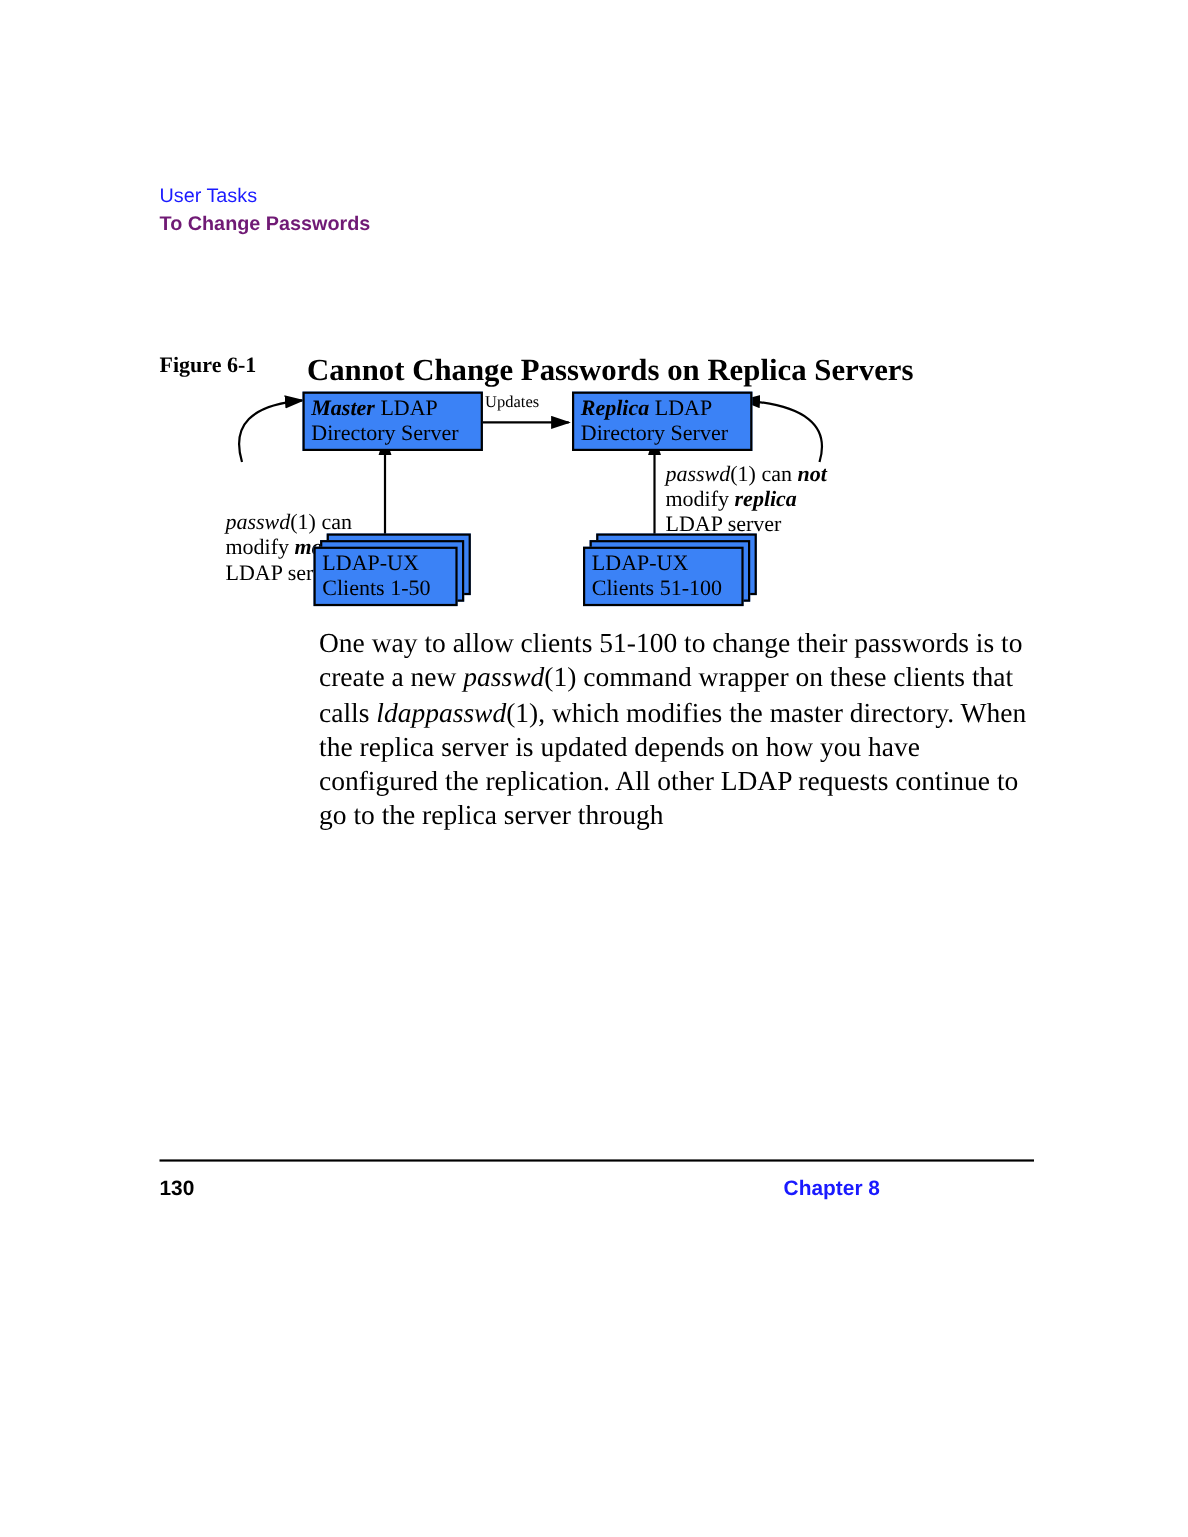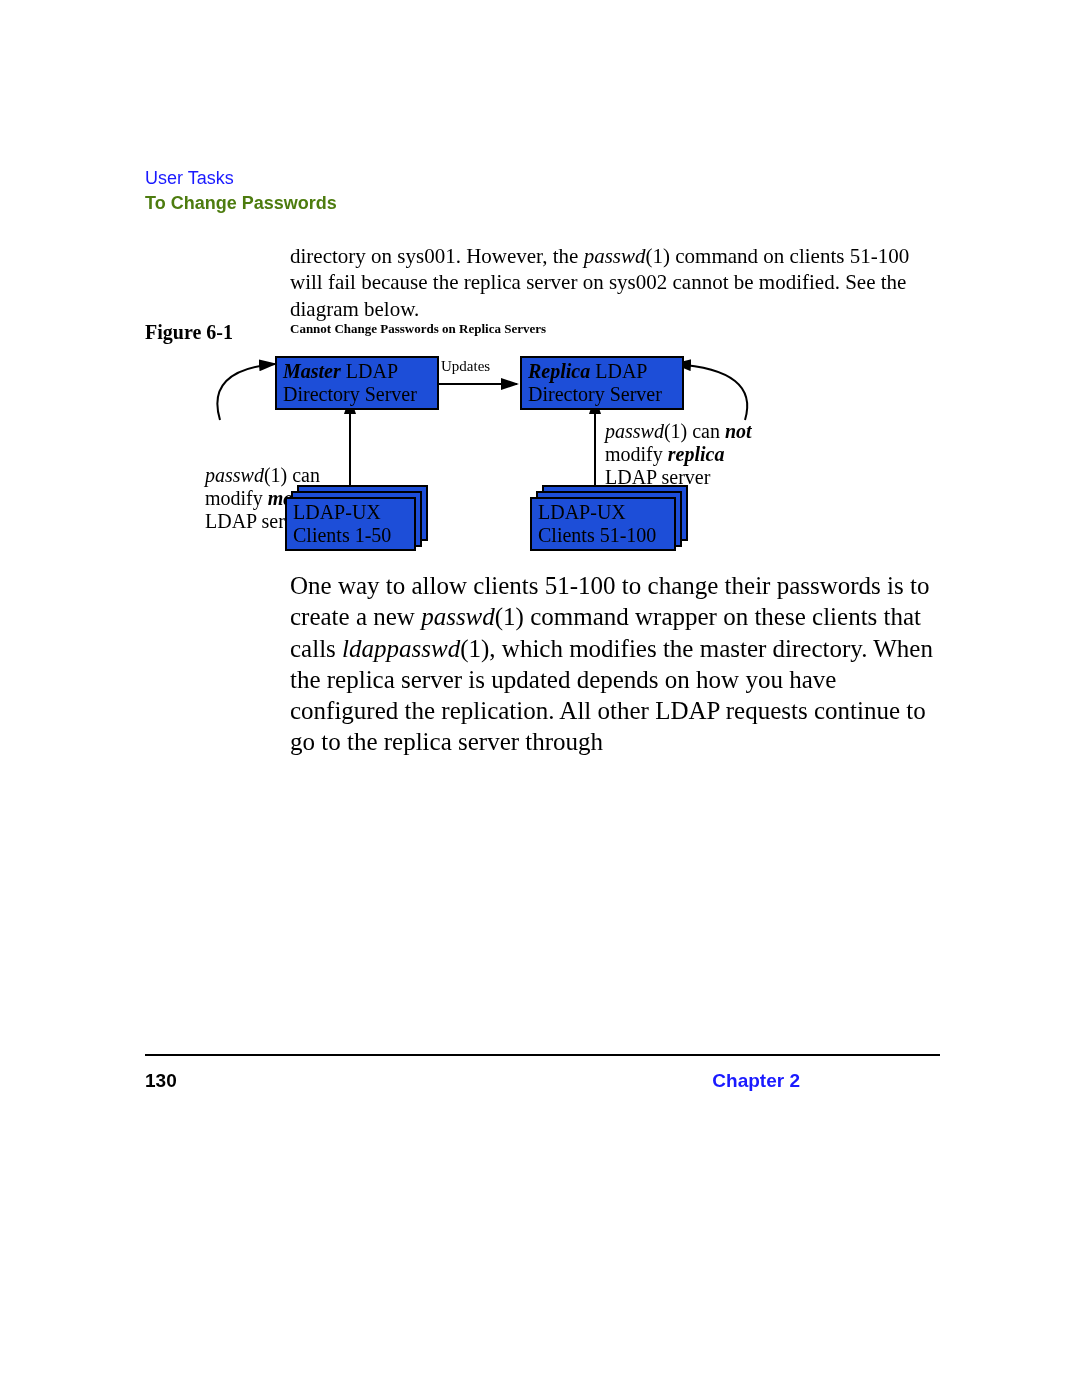--- a/index.html
+++ b/index.html
@@ -19,21 +19,21 @@
   }
   .header-section {
     position: absolute;
     left: 145px;
     top: 166px;
     font-family: Arial, Helvetica, sans-serif;
     font-size: 18px;
     line-height: 1.4;
   }
   .header-link { color: #1a1aff; }
-  .header-bold { color: #4d7c0f; font-weight: bold; }
+  .header-bold { color: #701a75; font-weight: bold; }
   .body-text {
     position: absolute;
     left: 290px;
     top: 243px;
     width: 650px;
     font-size: 21px;
     line-height: 1.25;
   }
   .body-text2 {
     position: absolute;
@@ -45,36 +45,36 @@
   }
   .figure-label {
     position: absolute;
     left: 145px;
     top: 321px;
     font-size: 20px;
     font-weight: bold;
   }
   .figure-caption {
     position: absolute;
-    left: 290px;
+    left: 279px;
     top: 321px;
-    font-size: 13px;
+    font-size: 28px;
     font-weight: bold;
   }
   .diagram {
     position: absolute;
     left: 145px;
     top: 350px;
     width: 800px;
     height: 210px;
   }
   .box {
     position: absolute;
     border: 2px solid #000;
-    background: #1d4ed8;
+    background: #3b82f6;
     font-size: 20px;
     padding: 2px 6px;
     line-height: 1.15;
   }
   .annot {
     position: absolute;
     font-size: 20px;
     line-height: 1.15;
   }
   .updates-label {
@@ -111,23 +111,20 @@
 </head>
 <body>
 
 <div class="page">
 
   <div class="header-section">
     <span class="header-link">User Tasks</span><br>
     <span class="header-bold">To Change Passwords</span>
   </div>
 
-  <div class="body-text">
-    <span>directory on sys001. However, the </span><span class="italic">passwd</span><span>(1) command on clients 51-100 will fail because the replica server on sys002 cannot be modified. See the diagram below.</span>
-  </div>
 
   <div class="figure-label">Figure 6-1</div>
   <div class="figure-caption">Cannot Change Passwords on Replica Servers</div>
 
   <div class="diagram">
     <svg width="800" height="210" style="position:absolute;left:0;top:0">
       <defs>
         <marker id="arrow" markerWidth="10" markerHeight="10" refX="8" refY="3" orient="auto" markerUnits="strokeWidth">
           <path d="M0,0 L0,6 L9,3 z" fill="#000"></path>
         </marker>
@@ -182,15 +179,15 @@
       <span>Clients 51-100</span>
     </div>
   </div>
 
   <div class="body-text2">
     <span>One way to allow clients 51-100 to change their passwords is to create a new </span><span class="italic">passwd</span><span>(1) command wrapper on these clients that calls </span><span class="italic">ldappasswd</span><span>(1), which modifies the master directory. When the replica server is updated depends on how you have configured the replication. All other LDAP requests continue to go to the replica server through</span>
   </div>
 
   <div class="footer-rule"></div>
   <div class="page-num">130</div>
-  <div class="chapter">Chapter 2</div>
+  <div class="chapter">Chapter 8</div>
 
 </div>
 
 </body></html>

